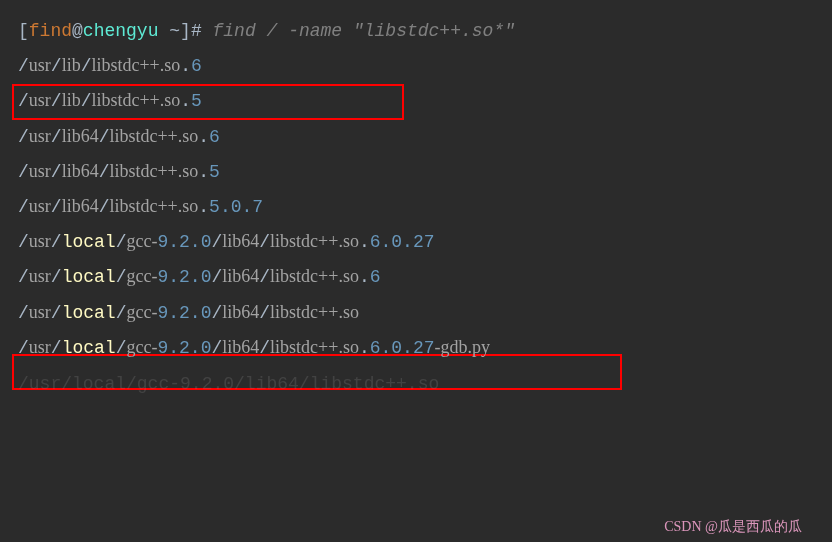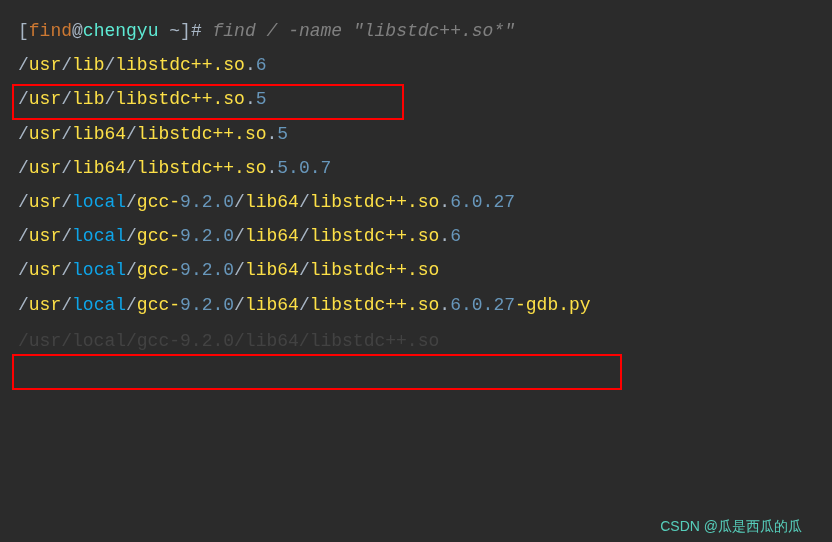--- a/index.html
+++ b/index.html
@@ -30,23 +30,23 @@
     .prompt-bracket { color: #a9b7c6; }
     .prompt-user { color: #cc7832; }
     .prompt-at { color: #a9b7c6; }
     .prompt-host { color: #5eead4; }
     .prompt-tilde { color: #a9b7c6; }
     .command { 
       color: #808080; 
       font-style: italic;
     }
     .path-sep { color: #a9b7c6; }
-    .path-seg { color: #fde047; }
+    .path-seg { color: #a3a3a3; font-family: Liberation Serif, serif; }
     .path-num { color: #6897bb; }
-    .path-local { color: #0ea5e9; }
+    .path-local { color: #fef9c3; }
     .highlight-box {
       border: 2px solid #ff0000;
       position: absolute;
       pointer-events: none;
     }
     .hb1 {
       left: 12px;
       top: 84px;
       width: 392px;
       height: 36px;
@@ -54,23 +54,23 @@
     .hb2 {
       left: 12px;
       top: 354px;
       width: 610px;
       height: 36px;
     }
     .watermark {
       position: absolute;
       bottom: 6px;
       right: 30px;
-      color: #5eead4;
+      color: #f9a8d4;
       font-size: 14px;
-      font-family: Liberation Sans, sans-serif;
+      font-family: Liberation Serif, serif;
       opacity: 0.85;
     }
     .faded-line {
       opacity: 0.25;
       font-size: 18px;
       color: #888;
       margin-top: 2px;
     }
   </style>
 </head>
@@ -82,20 +82,21 @@
   <div class="highlight-box hb2"></div>
 
   <div class="line"><span class="prompt-bracket">[</span><span class="prompt-user">find</span><span class="prompt-at">@</span><span class="prompt-host">chengyu</span><span> </span><span class="prompt-tilde">~</span><span class="prompt-bracket">]</span><span># </span><span class="command">find / -name "libstdc++.so*"</span></div>
 
   <div class="line"><span class="path-sep">/</span><span class="path-seg">usr</span><span class="path-sep">/</span><span class="path-seg">lib</span><span class="path-sep">/</span><span class="path-seg">libstdc++.so</span><span class="path-sep">.</span><span class="path-num">6</span></div>
 
 
   <div class="line"><span class="path-sep">/</span><span class="path-seg">usr</span><span class="path-sep">/</span><span class="path-seg">lib</span><span class="path-sep">/</span><span class="path-seg">libstdc++.so</span><span class="path-sep">.</span><span class="path-num">5</span></div>
 
 
+  <div class="line"><span class="path-sep">/</span><span class="path-seg">usr</span><span class="path-sep">/</span><span class="path-seg">lib64</span><span class="path-sep">/</span><span class="path-seg">libstdc++.so</span><span class="path-sep">.</span><span class="path-num">6</span></div>
 
 
   <div class="line"><span class="path-sep">/</span><span class="path-seg">usr</span><span class="path-sep">/</span><span class="path-seg">lib64</span><span class="path-sep">/</span><span class="path-seg">libstdc++.so</span><span class="path-sep">.</span><span class="path-num">5</span></div>
 
   <div class="line"><span class="path-sep">/</span><span class="path-seg">usr</span><span class="path-sep">/</span><span class="path-seg">lib64</span><span class="path-sep">/</span><span class="path-seg">libstdc++.so</span><span class="path-sep">.</span><span class="path-num">5.0.7</span></div>
 
   <div class="line"><span class="path-sep">/</span><span class="path-seg">usr</span><span class="path-sep">/</span><span class="path-local">local</span><span class="path-sep">/</span><span class="path-seg">gcc-</span><span class="path-num">9.2.0</span><span class="path-sep">/</span><span class="path-seg">lib64</span><span class="path-sep">/</span><span class="path-seg">libstdc++.so</span><span class="path-sep">.</span><span class="path-num">6.0.27</span></div>
 
   <div class="line"><span class="path-sep">/</span><span class="path-seg">usr</span><span class="path-sep">/</span><span class="path-local">local</span><span class="path-sep">/</span><span class="path-seg">gcc-</span><span class="path-num">9.2.0</span><span class="path-sep">/</span><span class="path-seg">lib64</span><span class="path-sep">/</span><span class="path-seg">libstdc++.so</span><span class="path-sep">.</span><span class="path-num">6</span></div>
 

